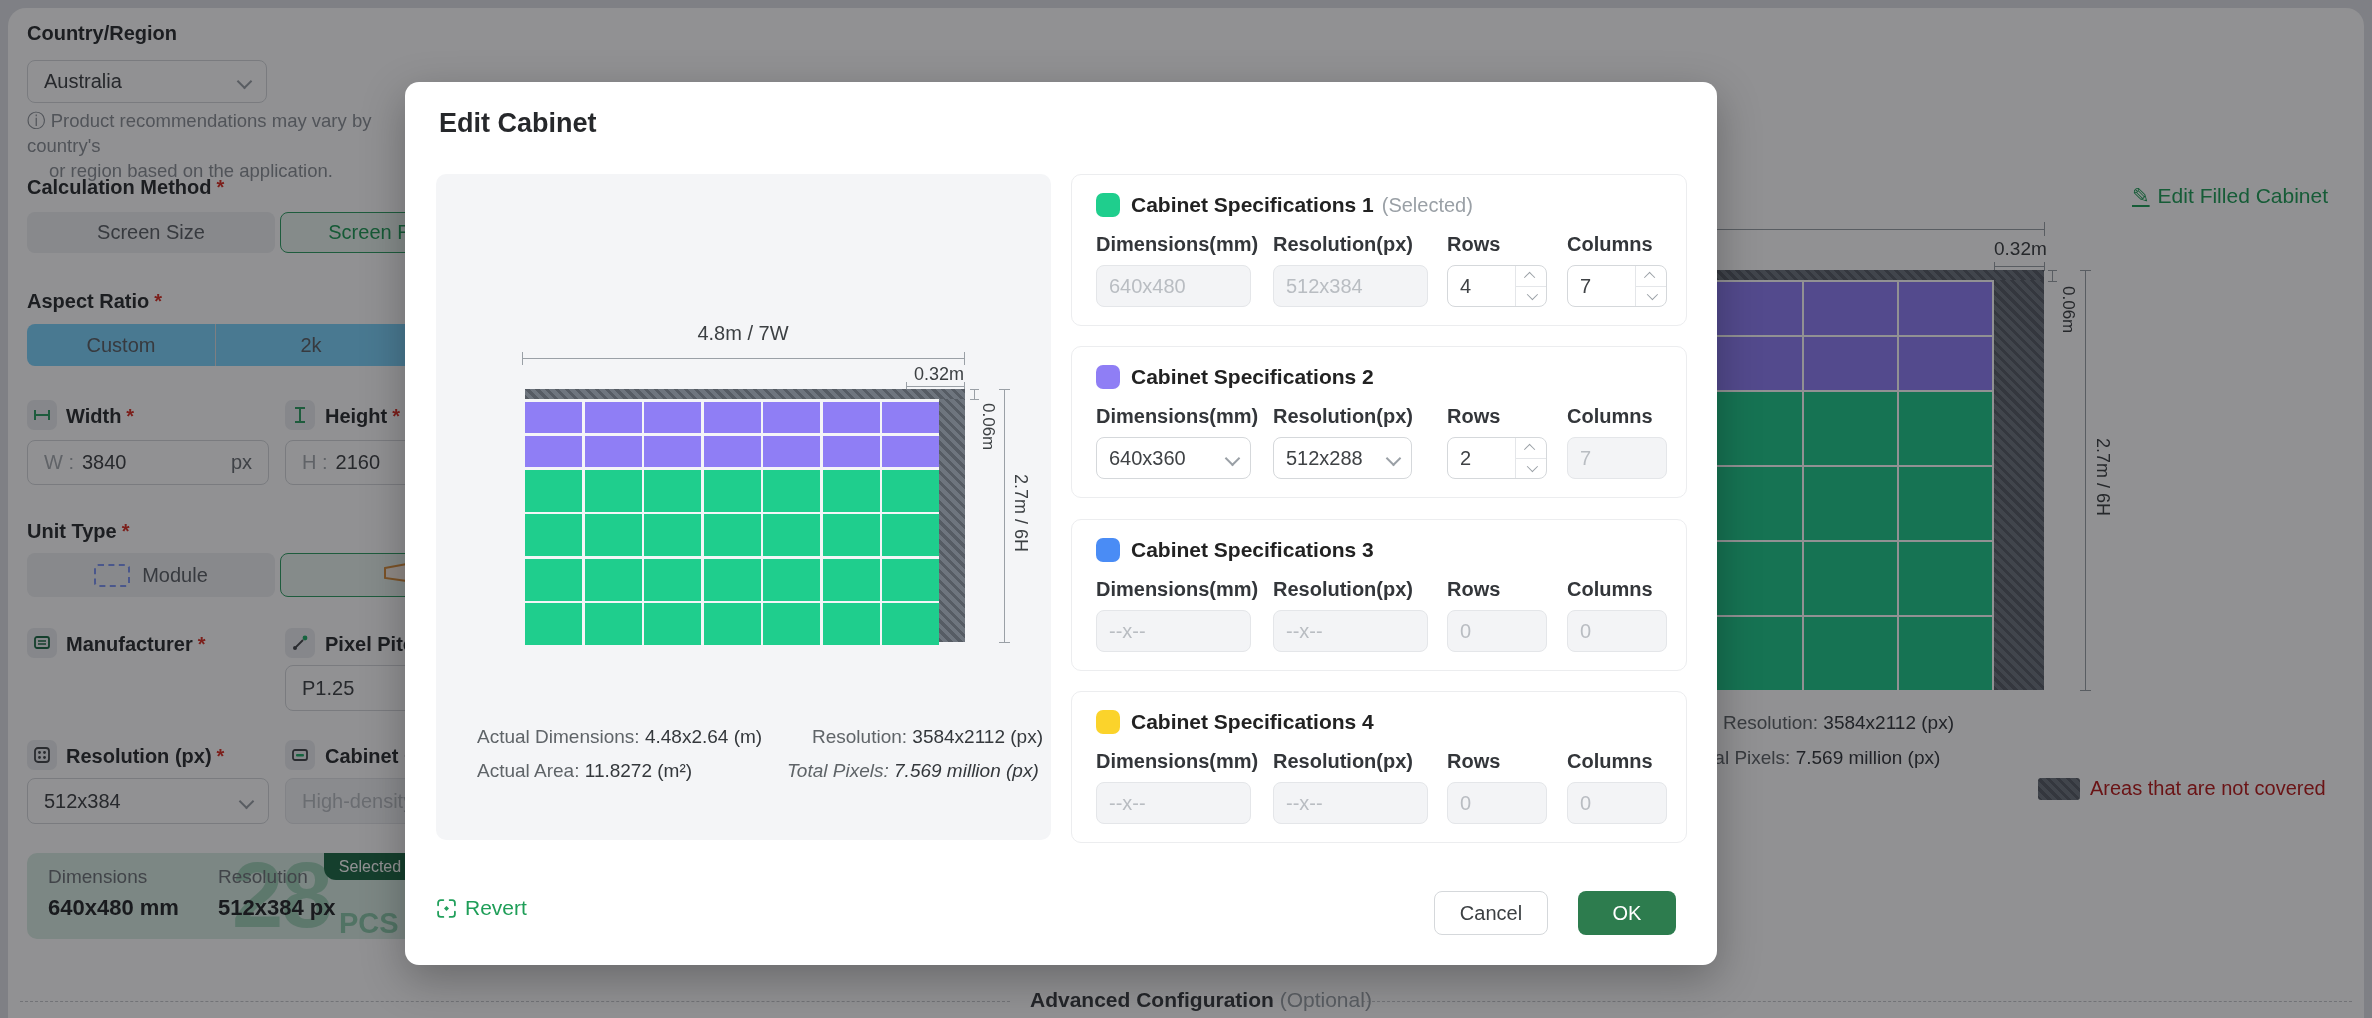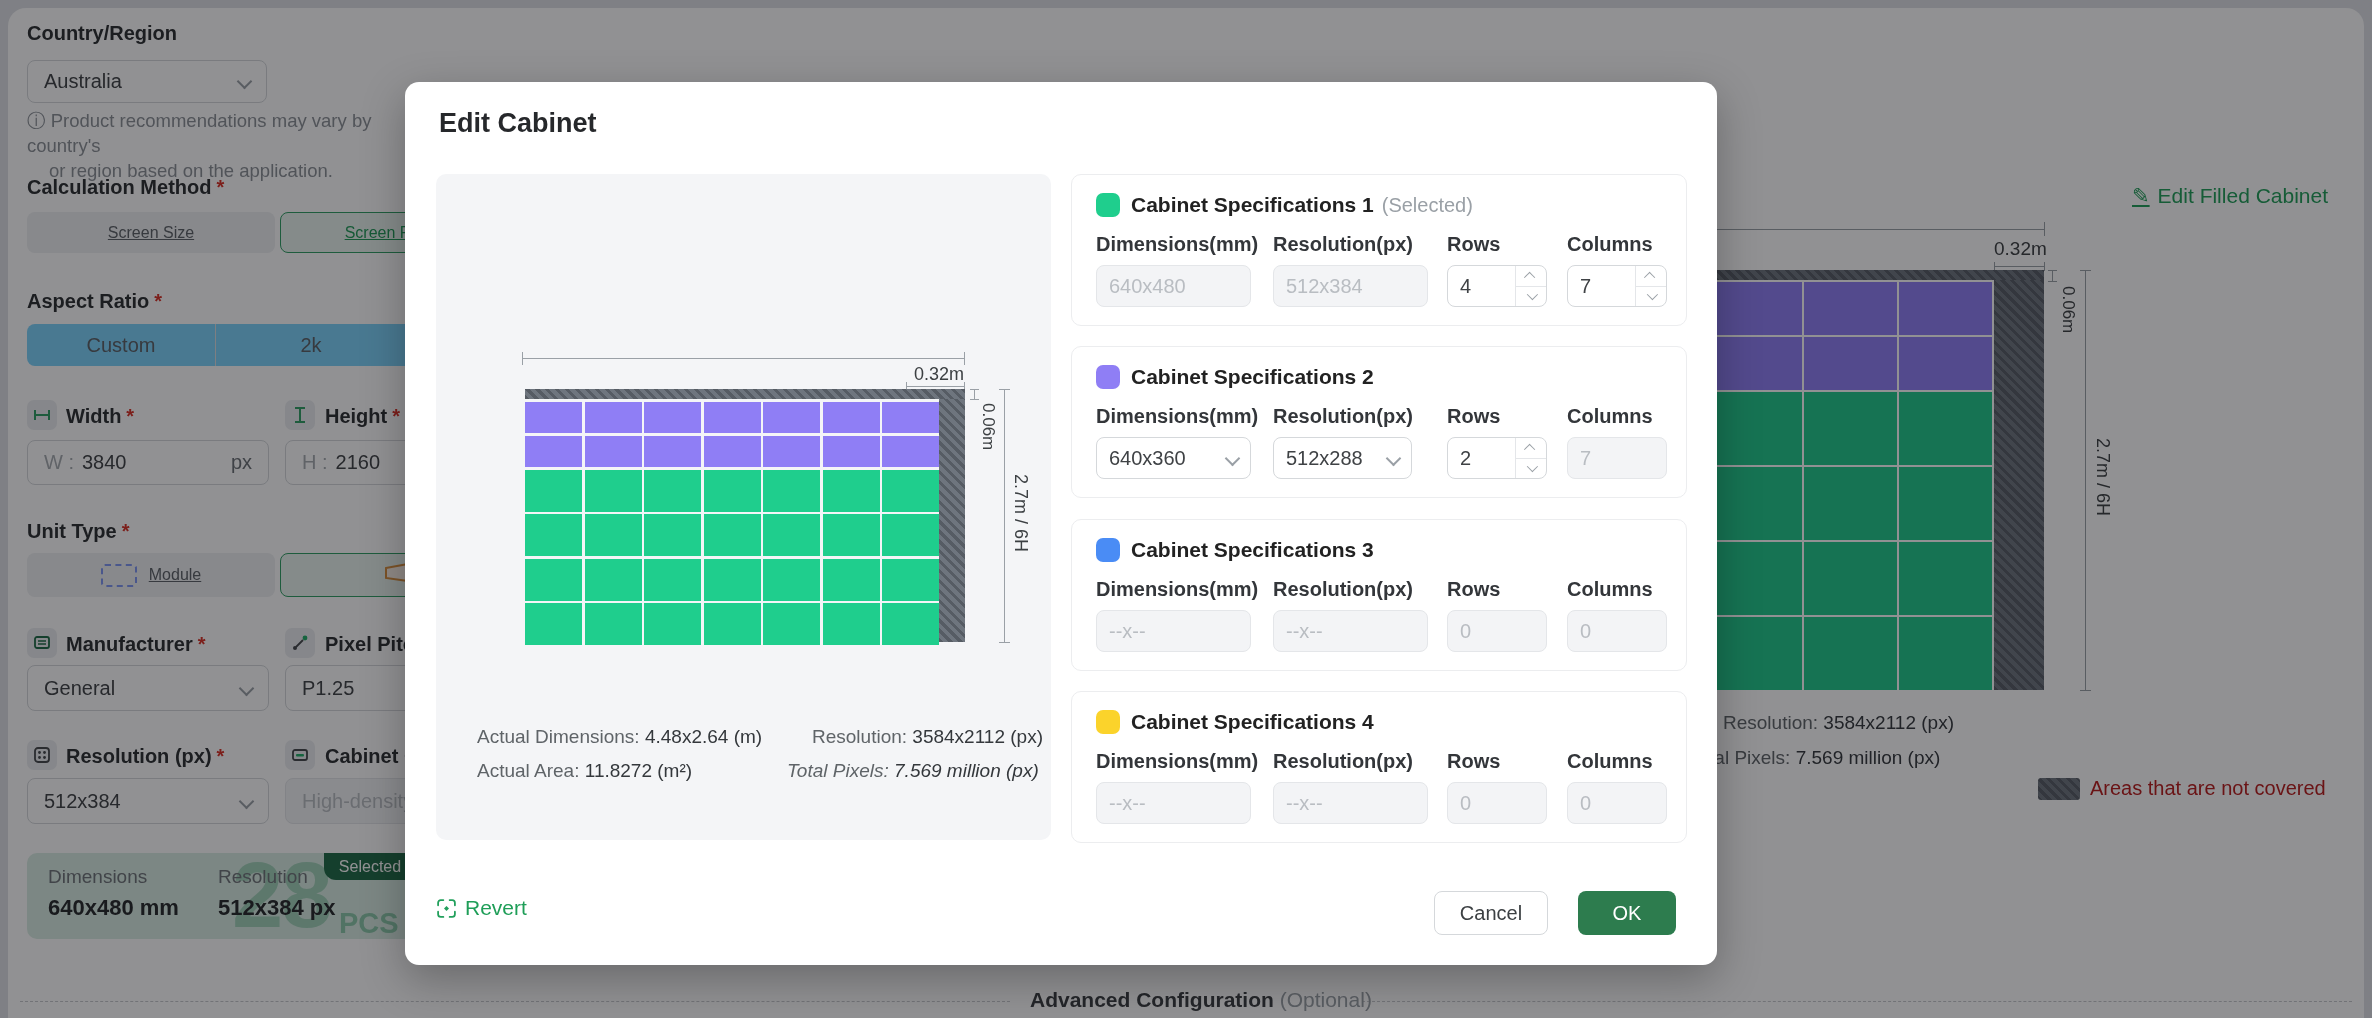--- a/index.html
+++ b/index.html
@@ -10,21 +10,21 @@
   .overlay{position:absolute;inset:0;background:rgba(10,12,15,0.45);z-index:5;}
   .modal{position:absolute;left:405px;top:82px;width:1312px;height:883px;background:#fff;border-radius:14px;box-shadow:0 14px 44px rgba(0,0,0,.28);z-index:10;}
 
   .lbl{font-size:20px;font-weight:700;color:#2b2e31;white-space:nowrap;}
   .req{color:#d93025;margin-left:5px;font-weight:700;}
   .box{position:absolute;background:#fff;border:1.5px solid #d5d8db;border-radius:8px;display:flex;align-items:center;padding:0 16px;font-size:20px;color:#3f4245;box-sizing:border-box;white-space:nowrap;}
   .box .ph{color:#a6abb0;margin-right:8px;}
   .box .suffix{margin-left:auto;color:#6b7075;}
   .box.dis{background:#f3f4f6;border-color:#e4e6e9;color:#b9bdc2;}
   .chev{width:9px;height:9px;border-left:2px solid #9aa0a6;border-bottom:2px solid #9aa0a6;transform:rotate(-45deg);margin-left:auto;flex:0 0 auto;}
-  .segbtn{position:absolute;display:flex;align-items:center;justify-content:center;font-size:16px;border-radius:8px;box-sizing:border-box;text-decoration:underline;}
+  .segbtn{position:absolute;display:flex;align-items:center;justify-content:center;font-size:20px;border-radius:8px;box-sizing:border-box;}
   .gray-btn{background:#eef0f2;color:#5c6166;}
   .green-btn{background:#e9f5ee;border:1.5px solid #2f9e63;color:#1f9a57;}
   .chip{position:absolute;width:30px;height:30px;border-radius:7px;background:#ebedf0;display:flex;align-items:center;justify-content:center;}
   .info-txt{font-size:18.5px;color:#8b9096;line-height:25px;}
 
   .sel-card{position:absolute;left:27px;top:853px;width:389px;height:86px;background:#d9ede3;border-radius:10px;overflow:hidden;}
   .sel-badge{position:absolute;right:0;top:0;width:92px;height:27px;background:#1e6b45;color:#fff;font-size:16px;display:flex;align-items:center;justify-content:center;border-radius:0 10px 0 12px;}
   .wm28{position:absolute;left:205px;top:-10px;font-size:92px;font-weight:700;color:rgba(30,150,90,.30);letter-spacing:-2px;}
   .wmpcs{position:absolute;left:312px;top:54px;font-size:29px;font-weight:700;color:rgba(30,150,90,.42);}
 
@@ -134,24 +134,20 @@
 
     <div class="chip" style="left:27px;top:628px;">
       <svg width="18" height="18" viewBox="0 0 18 18">
           <rect x="2" y="3" width="14" height="11" rx="2" stroke="#1d6b45" stroke-width="1.8" fill="none"></rect>
           <path d="M5,7 H13 M5,10 H13" stroke="#1d6b45" stroke-width="1.4"></path>
         </svg>
     </div>
     <div class="abs lbl" style="left:66px;top:633px;">
       <span>Manufacturer</span><span class="req">*</span>
     </div>
-    <div class="box" style="left:27px;top:665px;width:242px;height:46px;">
-      <span>General</span>
-      <span class="chev"></span>
-    </div>
     <div class="chip" style="left:285px;top:628px;">
       <svg width="18" height="18" viewBox="0 0 18 18">
           <path d="M5,13 L12,6" stroke="#44474b" stroke-width="1.8"></path>
           <circle cx="4" cy="14" r="2" fill="#44474b"></circle>
           <circle cx="14" cy="4" r="2.4" fill="#1fae66"></circle>
         </svg>
     </div>
     <div class="abs lbl" style="left:325px;top:633px;">Pixel Pitch</div>
     <div class="box" style="left:285px;top:665px;width:242px;height:46px;">
       <span>P1.25</span>
@@ -293,20 +289,21 @@
       <span style="color:#9aa0a6;"> </span><span style="color:#9aa0a6;">(Optional)</span>
     </div>
   </div>
 
   <div class="overlay"></div>
 
   <div class="modal">
     <div class="abs" style="left:34px;top:26px;font-size:27px;font-weight:700;color:#26282b;">Edit Cabinet</div>
 
     <div class="panel">
+      <div class="abs" style="left:86px;top:148px;width:442px;text-align:center;font-size:20px;color:#3c4043;">4.8m / 7W</div>
       <div class="hline" style="left:86px;top:184px;width:442px;"></div>
       <div class="vline" style="left:86px;top:178px;height:13px;"></div>
       <div class="vline" style="left:528px;top:178px;height:13px;"></div>
 
       <div class="rlbl" style="left:468px;top:190px;width:60px;text-align:right;">0.32m</div>
       <div class="hline" style="left:470px;top:212px;width:58px;"></div>
       <div class="vline" style="left:470px;top:208px;height:8px;"></div>
       <div class="vline" style="left:528px;top:208px;height:8px;"></div>
 
       <div class="hatch" style="left:89px;top:215px;width:440px;height:10px;"></div>

